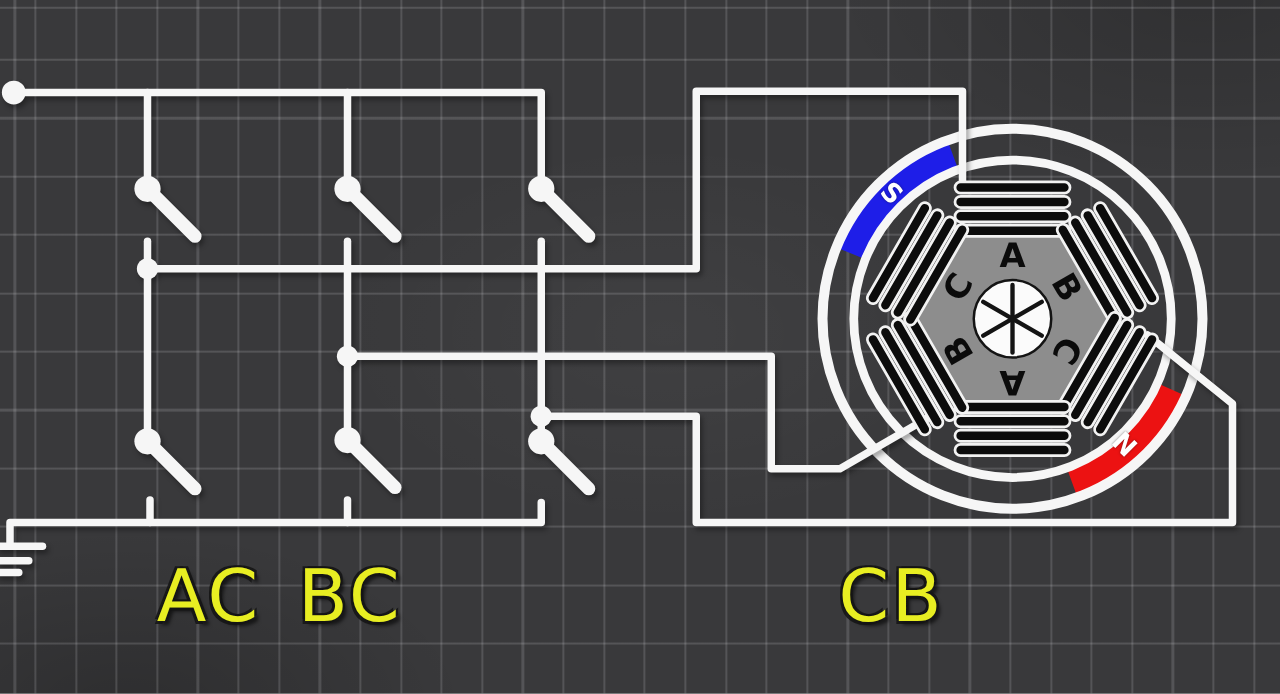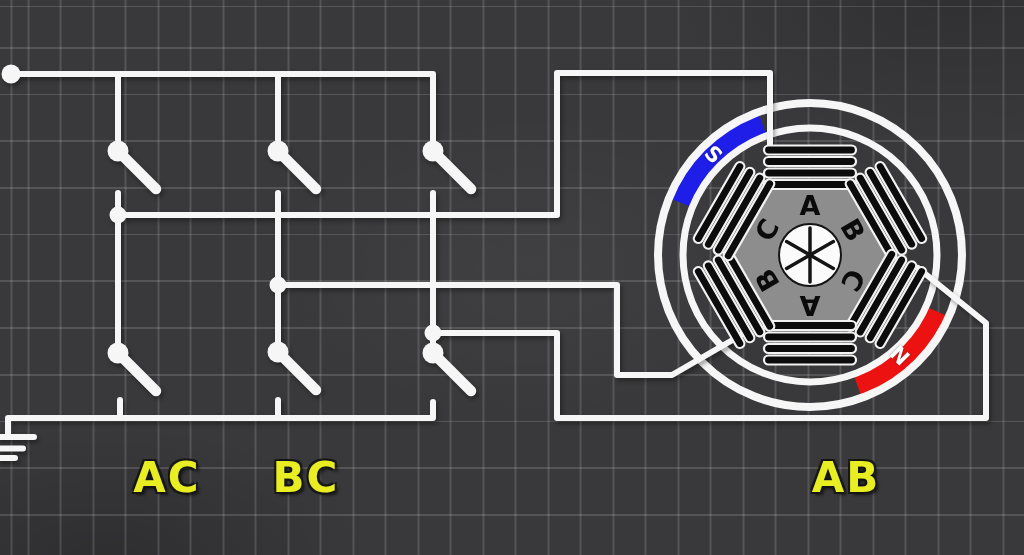--- a/index.html
+++ b/index.html
@@ -25,21 +25,21 @@
   .ring{fill:none;stroke:var(--wire,#f6f6f6);}
   .magnet-s{fill:none;stroke:var(--magnet-south,#1e1ee8);stroke-width:27;}
   .magnet-n{fill:none;stroke:var(--magnet-north,#ec1212);stroke-width:27;}
   .hex{fill:var(--stator-body,#8d8d8d);}
   .coil-bar{fill:var(--coil,#0c0c0c);stroke:#f2f2f2;stroke-width:2.2;}
   .hub{fill:#fbfbfb;stroke:#141414;stroke-width:2;}
   .spoke{stroke:#141414;stroke-width:3.5;stroke-linecap:round;}
   .circuit{filter:drop-shadow(2px 3px 2px rgba(0,0,0,.35));}
   .phase-label{
     position:absolute;transform:translate(-50%,-50%);
-    font-weight:bold;font-size:42px;letter-spacing:2px;
+    font-weight:normal;font-size:58px;letter-spacing:2px;
     color:var(--phase-label-yellow,#e8ee22);
     text-shadow:-2px -2px 0 rgba(20,20,20,.85), 2px -2px 0 rgba(20,20,20,.85),
                 -2px 2px 0 rgba(20,20,20,.85), 3px 3px 3px rgba(0,0,0,.6);
     white-space:nowrap;
   }
   .stator-letter{
     position:absolute;transform:translate(-50%,-50%) rotate(var(--rot,0deg));
     font-weight:bold;font-size:27px;color:var(--letter-dark,#0b0b0b);line-height:1;
   }
   .magnet-letter{
@@ -147,15 +147,15 @@
   <div class="magnet-letter" style="left:899px;top:356px;">N</div>
 
   <div class="stator-letter" style="left:810px;top:205px;--rot:0deg;">A</div>
   <div class="stator-letter" style="left:853px;top:230px;--rot:60deg;">B</div>
   <div class="stator-letter" style="left:853px;top:280px;--rot:120deg;">C</div>
   <div class="stator-letter" style="left:810px;top:305px;--rot:180deg;">A</div>
   <div class="stator-letter" style="left:767px;top:280px;--rot:240deg;">B</div>
   <div class="stator-letter" style="left:767px;top:230px;--rot:300deg;">C</div>
 
   <div class="phase-label" style="left:167px;top:477px;">AC</div>
-  <div class="phase-label" style="left:306px;top:477px;">BC</div>
-  <div class="phase-label" style="left:846px;top:477px;">AB</div>
+  <div class="phase-label" style="left:280px;top:477px;">BC</div>
+  <div class="phase-label" style="left:713px;top:477px;">CB</div>
 </div>
 
 </body></html>

